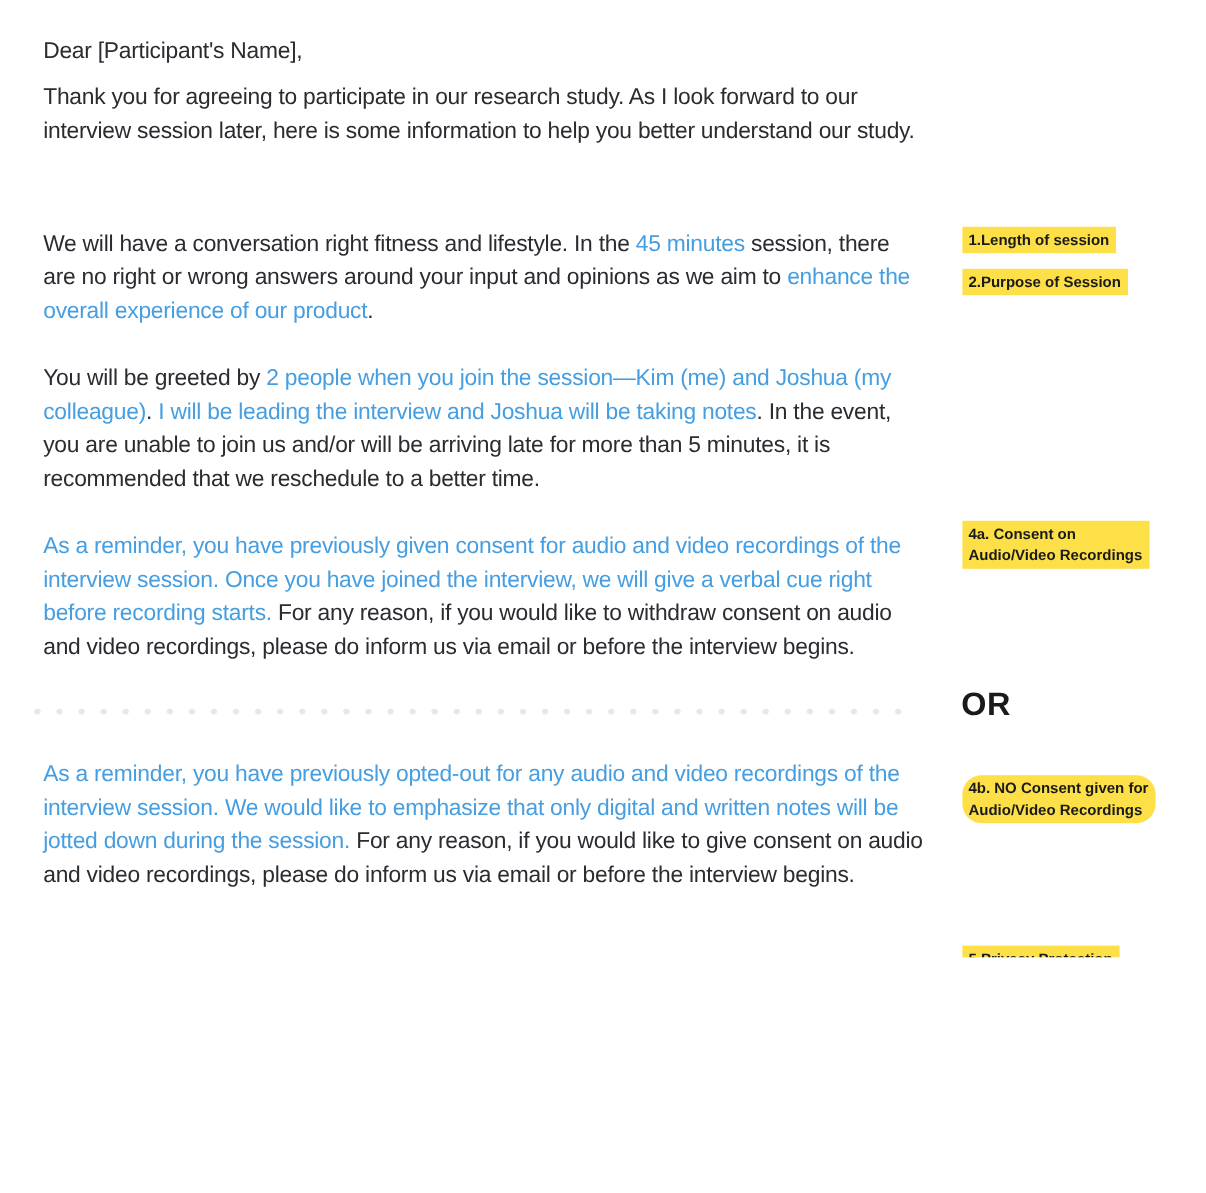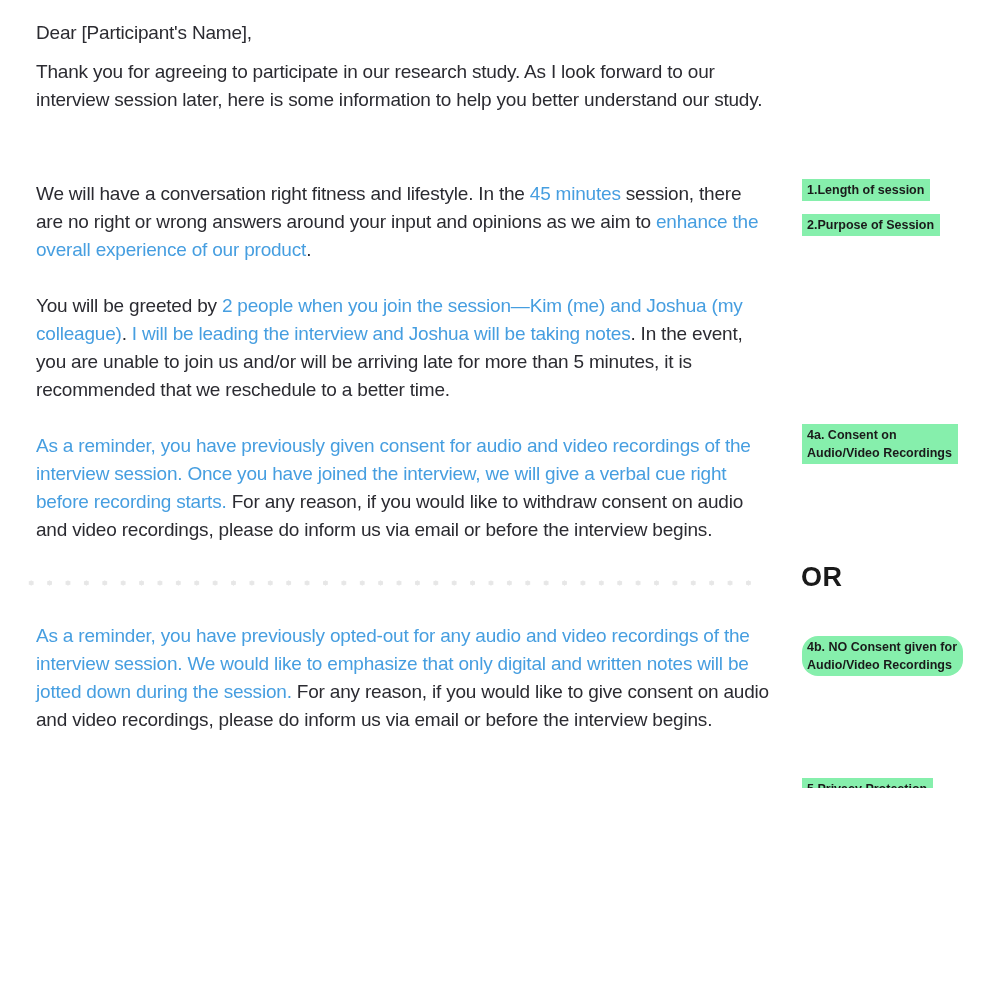--- a/index.html
+++ b/index.html
@@ -7,20 +7,21 @@
     padding: 0;
     background: #ffffff;
     font-family: "Liberation Sans", "DejaVu Sans", sans-serif;
   }
   .canvas {
     position: relative;
     width: 1005px;
     height: 788px;
     background: #ffffff;
     overflow: hidden;
+    margin-top: 10px;
   }
   .letter {
     position: absolute;
     left: 36px;
     top: 0;
     width: 734px;
     height: 994px;
   }
   .para {
     position: absolute;
@@ -49,21 +50,21 @@
     top: 580px;
     width: 736px;
     height: 6px;
     background-image: radial-gradient(circle, #e7e7e7 2.4px, rgba(231,231,231,0) 2.7px);
     background-size: 18.4px 6px;
     background-repeat: repeat-x;
   }
   .side-label {
     position: absolute;
     left: 802px;
-    background: #86efac;
+    background: #fde047;
     color: #1a1a1a;
     font-weight: 700;
     font-size: 12.5px;
     line-height: 18px;
     padding: 2px 6px 2px 5px;
     white-space: pre-line;
     width: max-content;
     max-width: 170px;
   }
   .l1  { top: 179px; }

